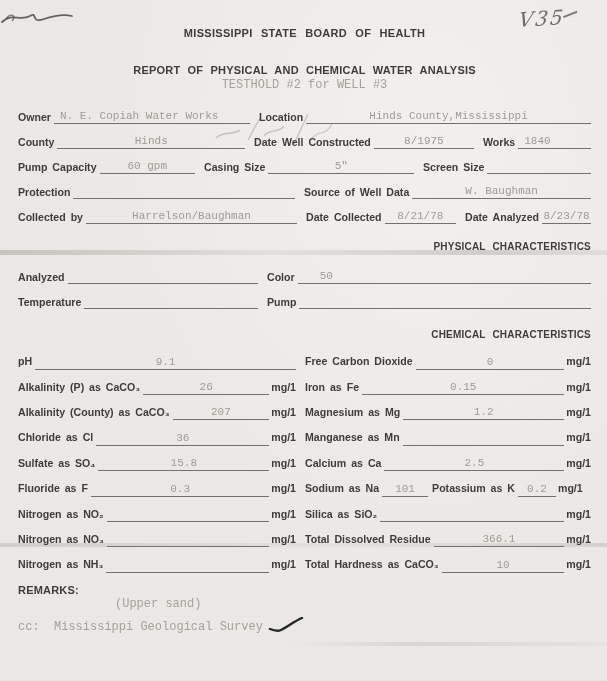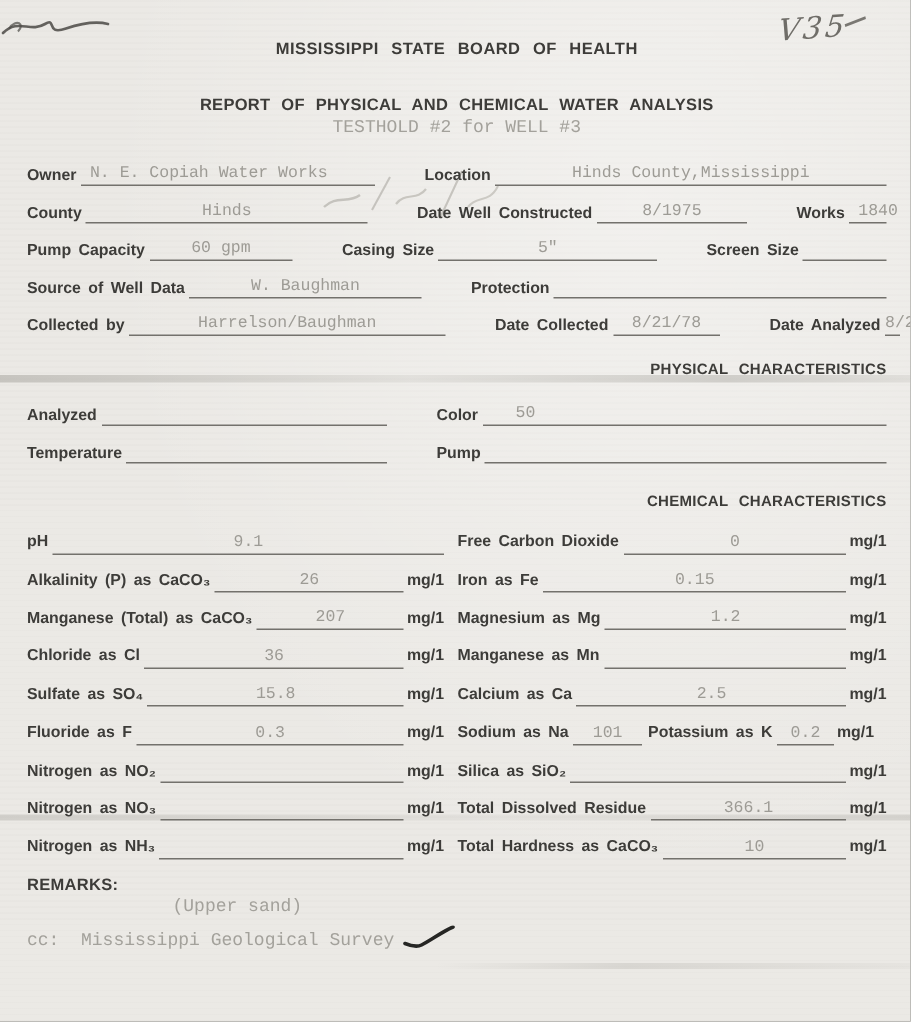--- a/index.html
+++ b/index.html
@@ -19,21 +19,21 @@
 
   
   .org{margin-top:27px;text-align:center;font-size:11px;font-weight:bold;letter-spacing:.3px;word-spacing:5px;}
   .report{margin-top:25px;text-align:center;font-size:11px;font-weight:bold;letter-spacing:.2px;word-spacing:4px;}
   .typed{font-family:"Liberation Mono","DejaVu Sans Mono",monospace;color:#a3a19b;}
   .typed-subject{margin-top:2px;text-align:center;font-size:12px;}
   .section-head{text-align:right;font-size:10px;font-weight:bold;letter-spacing:.2px;word-spacing:4px;}
 
   
   .rows{margin-top:7px;}
-  .frow{display:flex;height:25px;gap:24px;}
+  .frow{display:flex;height:25px;}
   .seg{display:flex;align-items:flex-end;}
   .seg.grow{flex:1;}
   .flbl{font-size:10.6px;font-weight:bold;white-space:nowrap;padding-bottom:1px;word-spacing:2px;}
   .fline{position:relative;height:15px;border-bottom:1px solid #73716c;flex:1;margin-left:3px;min-width:10px;}
   .fval{position:absolute;left:0;right:0;bottom:1px;text-align:center;font-family:"Liberation Mono","DejaVu Sans Mono",monospace;font-size:11px;color:#9d9b95;white-space:nowrap;}
   .fval.vleft{text-align:left;padding-left:6px;}
   .seg + .seg{margin-left:9px;}
   .unit{font-size:10.6px;font-weight:bold;white-space:nowrap;padding-bottom:1px;margin-left:2px;}
 
   
@@ -159,32 +159,32 @@
         <div class="seg grow">
           <span class="flbl">Screen Size</span>
           <span class="fline">
               <span class="fval"></span>
             </span>
         </div>
       </div>
 
 
       <div class="frow">
-        <div class="seg grow">
-          <span class="flbl">Source of Well Data</span>
-          <span class="fline">
-              <span class="fval">W. Baughman</span>
-            </span>
-        </div>
         <div class="seg w277">
           <span class="flbl">Protection</span>
           <span class="fline">
               <span class="fval"></span>
             </span>
         </div>
+        <div class="seg grow">
+          <span class="flbl">Source of Well Data</span>
+          <span class="fline">
+              <span class="fval">W. Baughman</span>
+            </span>
+        </div>
       </div>
 
       <div class="frow">
         <div class="seg w279">
           <span class="flbl">Collected by</span>
           <span class="fline">
               <span class="fval">Harrelson/Baughman</span>
             </span>
         </div>
         <div class="seg w150">
@@ -245,21 +245,21 @@
             </span>
         </div>
         <div class="crow">
           <span class="flbl">Alkalinity (P) as CaCO₃</span>
           <span class="fline">
               <span class="fval">26</span>
             </span>
           <span class="unit">mg/1</span>
         </div>
         <div class="crow">
-          <span class="flbl">Manganese (Total) as CaCO₃</span>
+          <span class="flbl">Alkalinity (County) as CaCO₃</span>
           <span class="fline">
               <span class="fval">207</span>
             </span>
           <span class="unit">mg/1</span>
         </div>
         <div class="crow">
           <span class="flbl">Chloride as Cl</span>
           <span class="fline">
               <span class="fval">36</span>
             </span>

